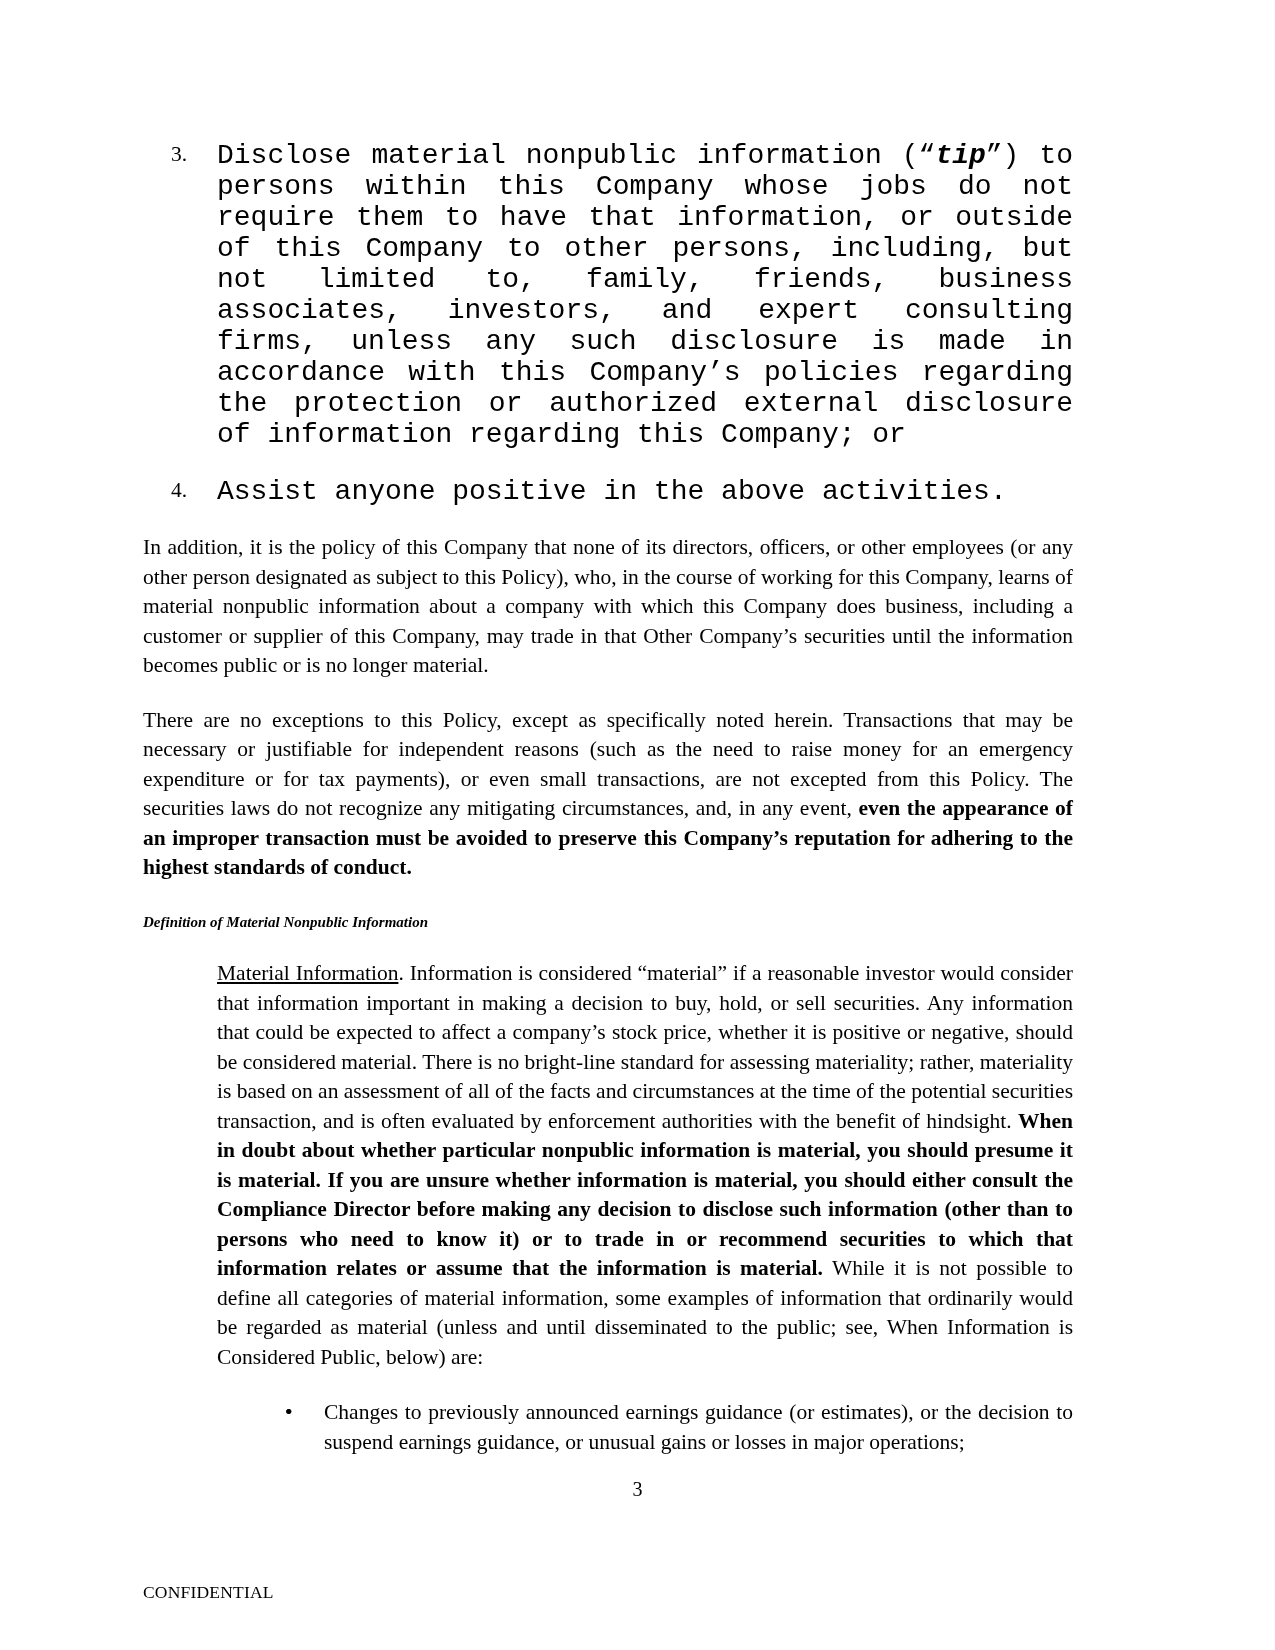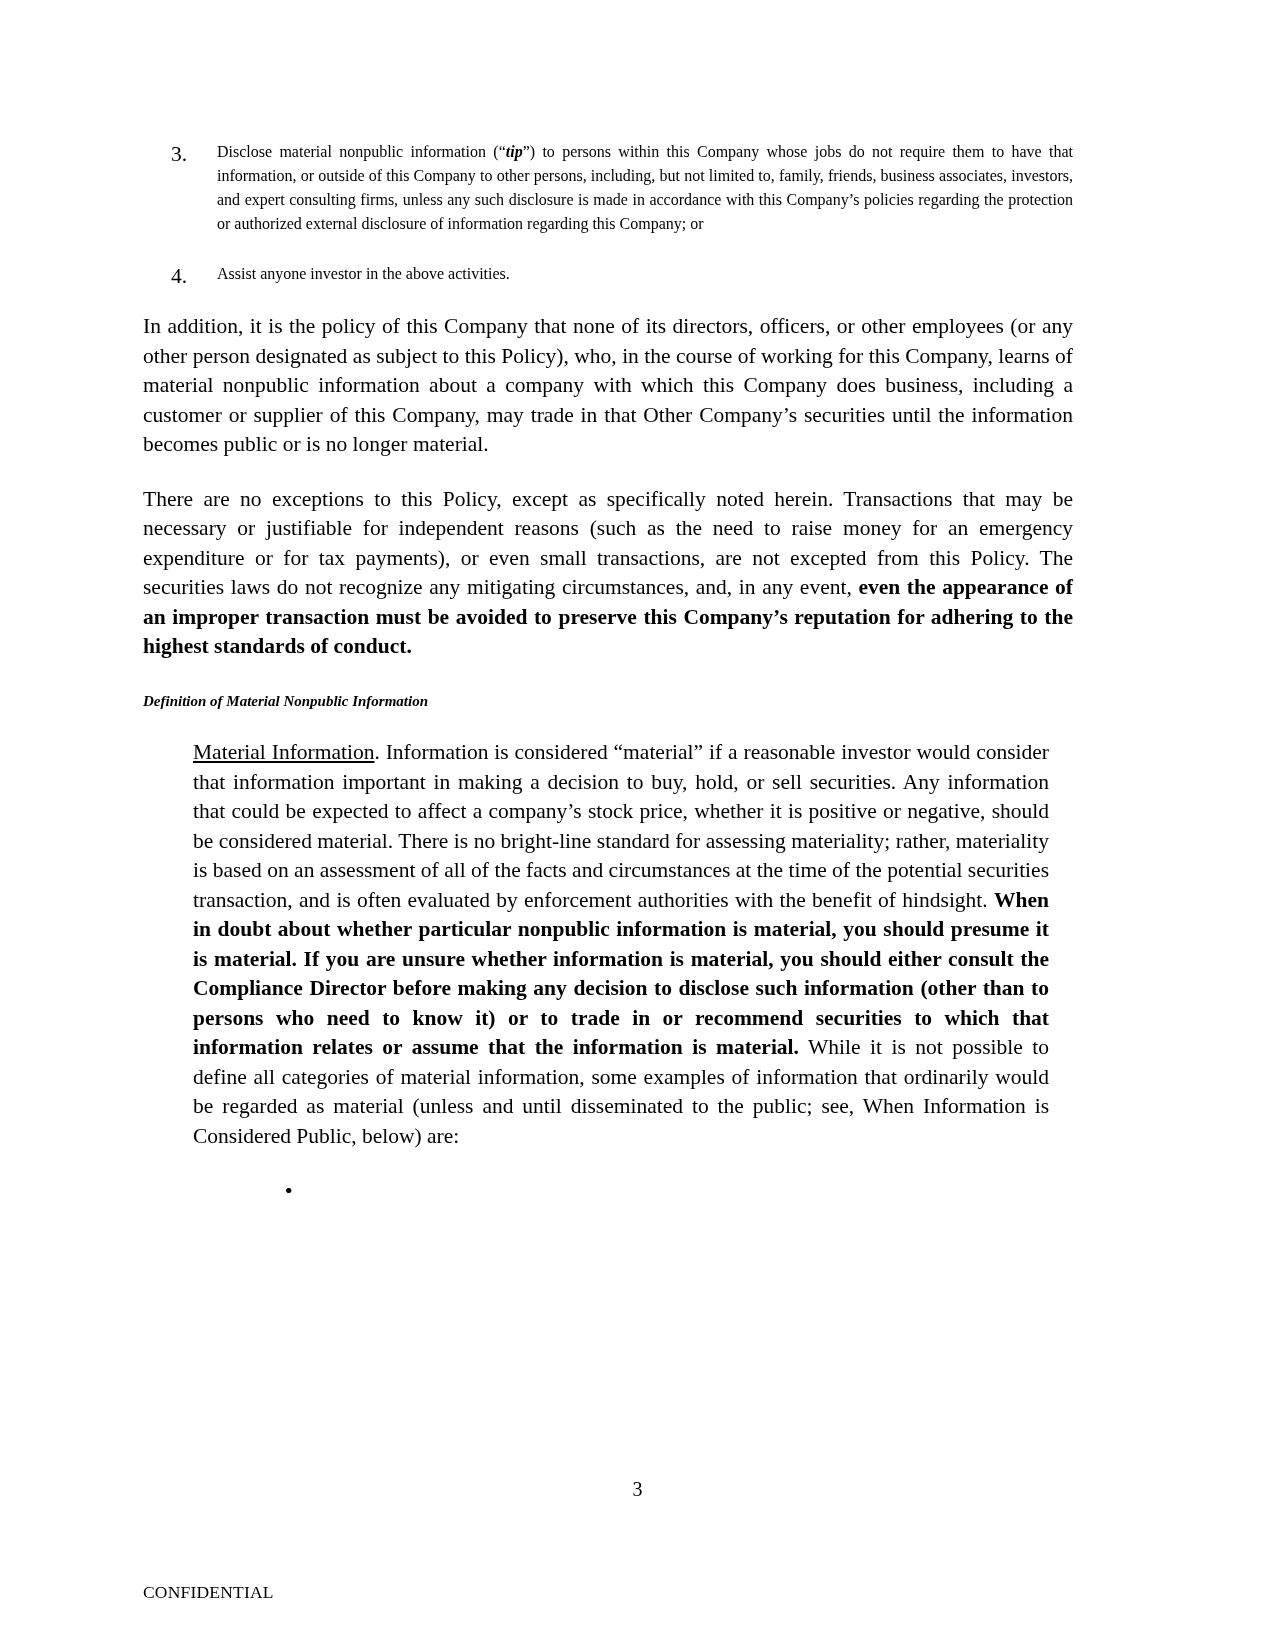--- a/index.html
+++ b/index.html
@@ -49,37 +49,38 @@
     position: absolute;
     left: 28px;
     top: 0;
     width: 30px;
     text-align: left;
     font-size: 21.5px;
     line-height: 29.5px;
   }
   .numitem .txt {
     display: block;
-    font-size: 16px;
-    line-height: 24px;
+    font-size: 28px;
+    line-height: 31px;
     text-align: justify;
+    font-family: Liberation Mono, monospace;
   }
   .numitem .txt.nojust { text-align: left; }
   .para {
     margin-bottom: 25px;
   }
   .heading {
     font-style: italic;
     font-weight: bold;
     font-size: 15px;
     line-height: 29.5px;
     margin-bottom: 22px;
   }
   .indent-block {
-    margin-left: 50px;
+    margin-left: 74px;
     width: 856px;
   }
   .underline { text-decoration: underline; }
   .b { font-weight: bold; }
   .bi { font-weight: bold; font-style: italic; }
   ul.bullets {
     margin: 0;
     padding: 0;
     list-style: none;
     margin-left: 137px;
@@ -124,36 +125,36 @@
 <div class="page">
   <div class="content">
 
     <ol class="numlist">
       <li class="numitem">
         <span class="num">3.</span>
         <span class="txt"><span>Disclose material nonpublic information (“</span><span class="bi">tip</span><span>”) to persons within this Company whose jobs do not require them to have that information, or outside of this Company to other persons, including, but not limited to, family, friends, business associates, investors, and expert consulting firms, unless any such disclosure is made in accordance with this Company’s policies regarding the protection or authorized external disclosure of information regarding this Company; or</span></span>
       </li>
       <li class="numitem">
         <span class="num">4.</span>
-        <span class="txt nojust">Assist anyone investor in the above activities.</span>
+        <span class="txt nojust">Assist anyone positive in the above activities.</span>
       </li>
     </ol>
 
     <p class="para">In addition, it is the policy of this Company that none of its directors, officers, or other employees (or any other person designated as subject to this Policy), who, in the course of working for this Company, learns of material nonpublic information about a company with which this Company does business, including a customer or supplier of this Company, may trade in that Other Company’s securities until the information becomes public or is no longer material.</p>
 
     <p class="para"><span>There are no exceptions to this Policy, except as specifically noted herein.  Transactions that may be necessary or justifiable for independent reasons (such as the need to raise money for an emergency expenditure or for tax payments), or even small transactions, are not excepted from this Policy.  The securities laws do not recognize any mitigating circumstances, and, in any event, </span><span class="b">even the appearance of an improper transaction must be avoided to preserve this Company’s reputation for adhering to the highest standards of conduct.</span></p>
 
     <div class="heading">Definition of Material Nonpublic Information</div>
 
     <div class="indent-block">
       <p><span class="underline">Material Information</span><span>.  Information is considered “material” if a reasonable investor would consider that information important in making a decision to buy, hold, or sell securities.  Any information that could be expected to affect a company’s stock price, whether it is positive or negative, should be considered material.  There is no bright-line standard for assessing materiality; rather, materiality is based on an assessment of all of the facts and circumstances at the time of the potential securities transaction, and is often evaluated by enforcement authorities with the benefit of hindsight.  </span><span class="b">When in doubt about whether particular nonpublic information is material, you should presume it is material. If you are unsure whether information is material, you should either consult the Compliance Director before making any decision to disclose such information (other than to persons who need to know it) or to trade in or recommend securities to which that information relates or assume that the information is material.</span><span>  While it is not possible to define all categories of material information, some examples of information that ordinarily would be regarded as material (unless and until disseminated to the public; see, When Information is Considered Public, below) are:</span></p>
     </div>
 
     <ul class="bullets" style="margin-top:26px;">
       <li><span class="bullet">•</span></li>
-      <li><span class="bullet">•</span></li>
+      <li><span class="bullet">•</span><span>Changes to previously announced earnings guidance (or estimates), or the decision to suspend earnings guidance, or unusual gains or losses in major operations;</span></li>
     </ul>
 
   </div>
 
   <div class="page-number">3</div>
   <div class="footer-confidential">CONFIDENTIAL</div>
 </div>
 
 </body></html>

